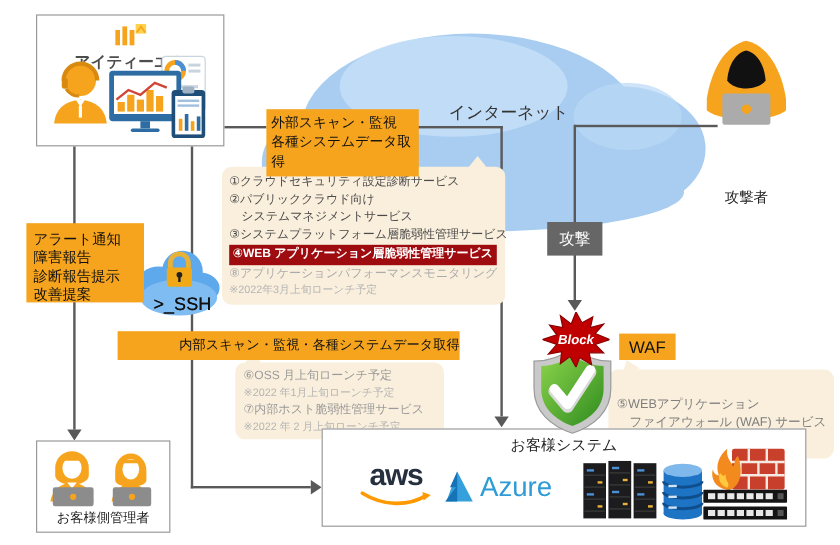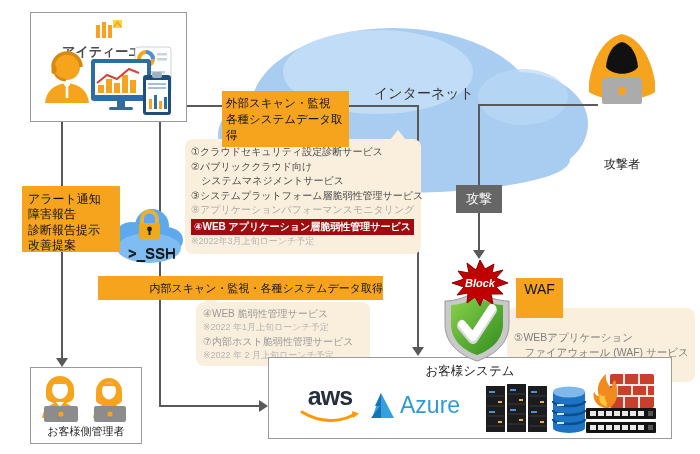--- a/index.html
+++ b/index.html
@@ -28,21 +28,21 @@
   .int-bar{left:98px;top:276px;width:285px;height:24px;font-size:11px;line-height:24px;text-align:right;}
   .alert{left:22px;top:186px;width:86px;height:54px;padding:6px;font-size:12px;line-height:1.28;}
   .gray-tag{position:absolute;background:#666;color:#fff;text-align:center;z-index:3;}
   .logo-row{display:flex;align-items:center;justify-content:center;gap:5px;margin-top:7px;flex-direction:column;}
   .logo-text{font-size:13px;font-weight:bold;color:#4d4d4d;}
   .caption{font-size:11px;color:#222;text-align:center;}
   .aws-wrap{position:absolute;left:298px;top:384px;width:64px;text-align:center;z-index:3;}
   .aws-text{font-size:25px;font-weight:bold;color:#252F3E;line-height:1;letter-spacing:-1px;}
   .azure-wrap{position:absolute;left:366px;top:392px;display:flex;align-items:center;gap:4px;z-index:3;}
   .azure-text{font-size:23px;color:#2E9BD6;line-height:1;}
-  .waf-tag{left:516px;top:278px;width:47px;height:40px;text-align:center;
+  .waf-tag{left:516px;top:278px;width:47px;height:22px;text-align:center;
            font-size:14px;line-height:22px;font-weight:500;}
 </style>
 </head>
 <body>
 
 <div id="stage">
 
   <svg class="abs" style="left:218px;top:12px;z-index:0;" width="372" height="182" viewBox="0 0 372 182">
     <ellipse cx="175" cy="96" rx="142" ry="80" fill="#A9CDF1"></ellipse>
     <ellipse cx="58" cy="124" rx="58" ry="44" fill="#A9CDF1"></ellipse>
@@ -123,22 +123,22 @@
     <div>外部スキャン・監視</div>
     <div>各種システムデータ取得</div>
   </div>
 
   <div class="tail-up" style="left:390px;top:130px;"></div>
   <div class="cream" style="left:185px;top:139px;width:224px;padding:6px 6px;">
     <div class="svc-line">①クラウドセキュリティ設定診断サービス</div>
     <div class="svc-line">②パブリッククラウド向け</div>
     <div class="svc-line">　システムマネジメントサービス</div>
     <div class="svc-line">③システムプラットフォーム層脆弱性管理サービス</div>
+    <div class="svc-line"><span class="svc-hl">④WEB アプリケーション層脆弱性管理サービス</span></div>
     <div class="svc-line muted">⑧アプリケーションパフォーマンスモニタリング</div>
-    <div class="svc-line"><span class="svc-hl">④WEB アプリケーション層脆弱性管理サービス</span></div>
     <div class="note">※2022年3月上旬ローンチ予定</div>
   </div>
 
   <div class="orange alert">
     <div>アラート通知</div>
     <div>障害報告</div>
     <div>診断報告提示</div>
     <div>改善提案</div>
   </div>
 
@@ -153,21 +153,21 @@
     <rect x="40.5" y="30" width="2" height="5" fill="#222"></rect>
     <text x="20" y="58" font-size="15" fill="#111">&gt;_SSH</text>
   </svg>
 
   <div class="abs" style="left:128px;top:245px;font-size:15px;color:#111;z-index:3;background:transparent;">&gt;_SSH</div>
 
   <div class="orange int-bar">内部スキャン・監視・各種システムデータ取得</div>
 
   <div class="tail-up" style="left:203px;top:294px;"></div>
   <div class="cream" style="left:196px;top:302px;width:160px;padding:5px 7px;">
-    <div class="svc-line muted" style="color:#9a9a9a;">④WEB 脆弱性管理サービス</div>
+    <div class="svc-line muted" style="color:#9a9a9a;">⑥OSS 月上旬ローンチ予定</div>
     <div class="note">※2022 年1月上旬ローンチ予定</div>
     <div class="svc-line muted" style="color:#9a9a9a;margin-top:2px;">⑦内部ホスト脆弱性管理サービス</div>
     <div class="note">※2022 年 2 月上旬ローンチ予定</div>
   </div>
 
   <svg class="abs" style="left:578px;top:30px;z-index:2;" width="88" height="88" viewBox="0 0 88 88">
     <path d="M44,4 C26,8 15,28 11,52 L11,62 C24,72 64,72 77,62 L77,52 C73,28 62,8 44,4 Z" fill="#F6A41D"></path>
     <path d="M44,12 C35,14 29,24 28,37 C34,46 54,46 60,37 C59,24 53,14 44,12 Z" fill="#111"></path>
     <rect x="24" y="48" width="40" height="26" rx="2" fill="#ABABAB"></rect>
     <circle cx="44" cy="61" r="4" fill="#F6A41D"></circle>

